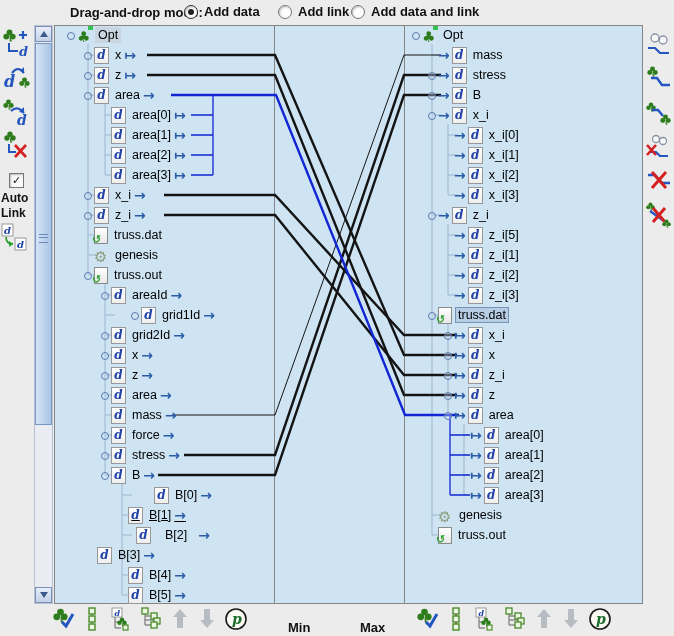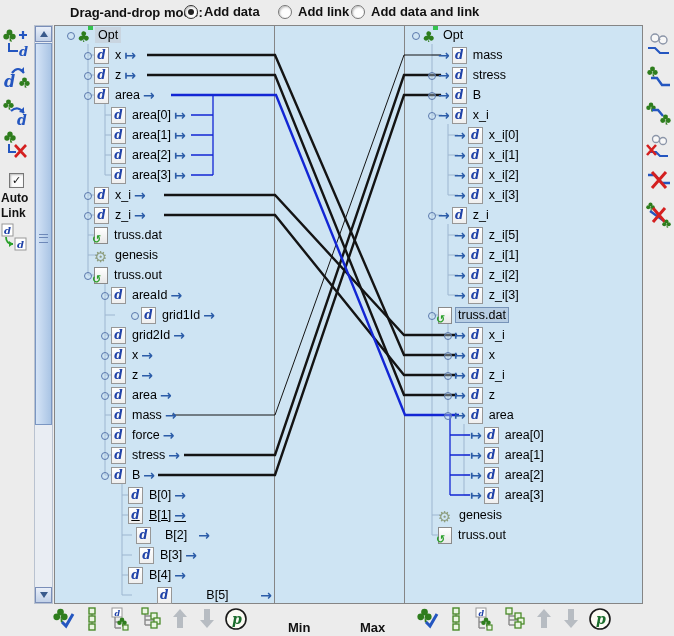--- a/index.html
+++ b/index.html
@@ -294,51 +294,51 @@
         <span class="ic ic-d"></span>
         <span class="lbl">stress</span>
         <span class="ar">→</span>
       </div>
       <div class="trow" style="left: 55px; top: 440px; width: 217px; padding-left: 44px;">
         <span class="hnd e"></span>
         <span class="ic ic-d"></span>
         <span class="lbl">B</span>
         <span class="ar">→</span>
       </div>
-      <div class="trow" style="left: 55px; top: 460px; width: 217px; padding-left: 61px;">
+      <div class="trow" style="left: 55px; top: 460px; width: 217px; padding-left: 87px;">
         <span class="hnd"></span>
         <span class="ic ic-d"></span>
         <span class="lbl">B[0]</span>
         <span class="ar">→</span>
       </div>
       <div class="trow" style="left: 55px; top: 480px; width: 217px; padding-left: 61px; text-decoration: underline;">
         <span class="hnd"></span>
         <span class="ic ic-d"></span>
         <span class="lbl">B[1]</span>
         <span class="ar">→</span>
       </div>
       <div class="trow" style="left: 55px; top: 500px; width: 217px; padding-left: 61px; gap: 8px;">
         <span class="hnd"></span>
         <span class="ic ic-d"></span>
         <span class="lbl">B[2]</span>
         <span class="ar">→</span>
       </div>
-      <div class="trow" style="left: 55px; top: 520px; width: 217px; padding-left: 72px;">
+      <div class="trow" style="left: 55px; top: 520px; width: 217px; padding-left: 30px;">
         <span class="hnd"></span>
         <span class="ic ic-d"></span>
         <span class="lbl">B[3]</span>
         <span class="ar">→</span>
       </div>
       <div class="trow" style="left: 55px; top: 540px; width: 217px; padding-left: 61px;">
         <span class="hnd"></span>
         <span class="ic ic-d"></span>
         <span class="lbl">B[4]</span>
         <span class="ar">→</span>
       </div>
-      <div class="trow" style="left: 55px; top: 560px; width: 217px; padding-left: 61px; justify-content: space-between;">
+      <div class="trow" style="left: 55px; top: 560px; width: 217px; padding-left: 61px;">
         <span class="hnd"></span>
         <span class="ic ic-d"></span>
         <span class="lbl">B[5]</span>
         <span class="ar">→</span>
       </div>
     </div>
   <div id="rtree">
       <div class="trow" style="left: 404px; top: 0px; width: 238px; padding-left: 6px;">
         <span class="hnd e"></span>
         <span class="ic ic-root"></span>

